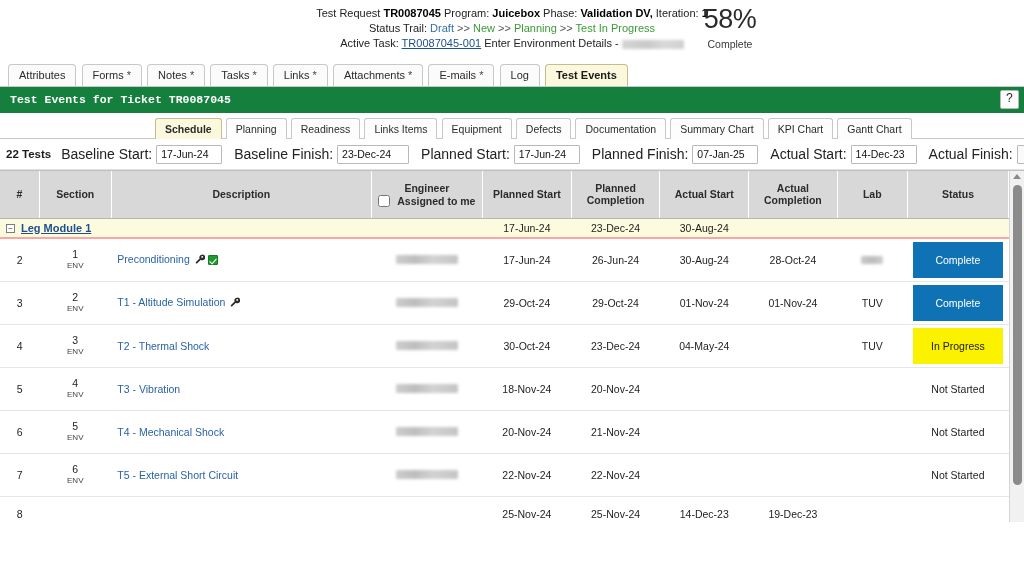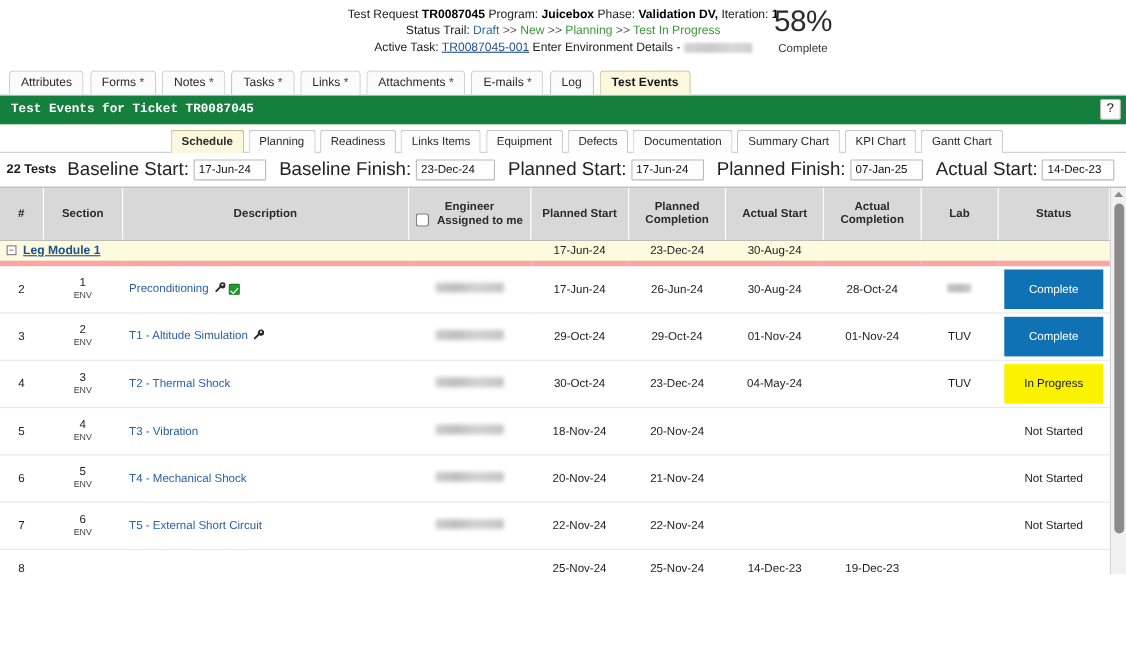--- a/index.html
+++ b/index.html
@@ -163,21 +163,21 @@
     white-space: nowrap;
     border-bottom: 1px solid #e2e2e2;
   }
   .test-count {
     font-weight: bold;
     font-size: 11.5px;
     color: #1c1c1c;
     margin-right: 10px;
   }
   .fld-label {
-    font-size: 17px;
+    font-size: 14px;
     color: #222;
     margin-right: 4px;
   }
   .date-input {
     width: 66px;
     height: 19px;
     border: 1px solid #b9b9b9;
     background: #ffffff;
     font-family: "Liberation Sans", sans-serif;
     font-size: 10.5px;
@@ -217,21 +217,21 @@
   table.sched td {
     border-bottom: 1px solid #e6e6e6;
     font-size: 10.5px;
     color: #1d1d1d;
     height: 36px;
     padding: 3px 6px;
     vertical-align: middle;
   }
   tr.grp td {
     background: #fcfbdd;
-    border-bottom: 5px solid #fca5a5;
+    border-bottom: 2px solid #fca5a5;
     height: 16px;
     font-size: 10.5px;
   }
   .grp-name {
     color: #1d4f91;
     font-weight: bold;
     text-decoration: underline;
     cursor: pointer;
     font-size: 11px;
   }

